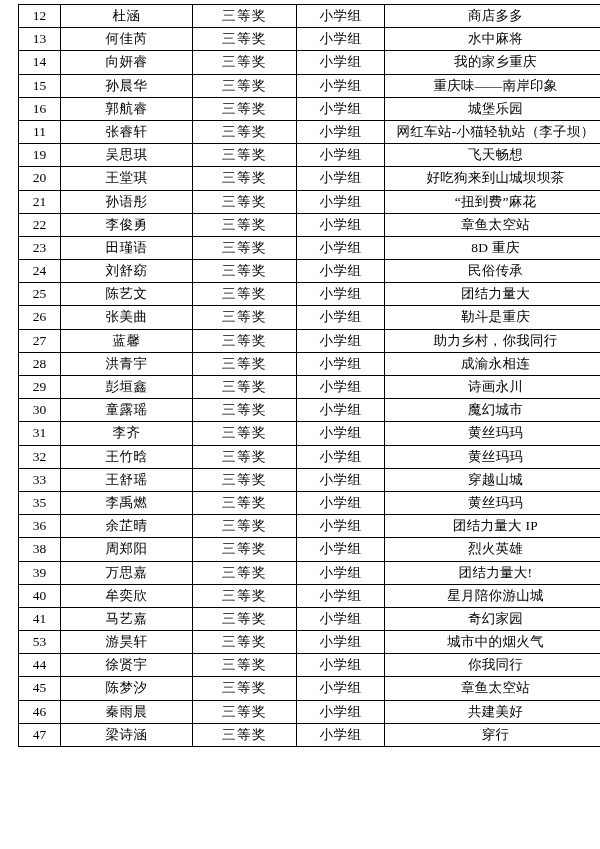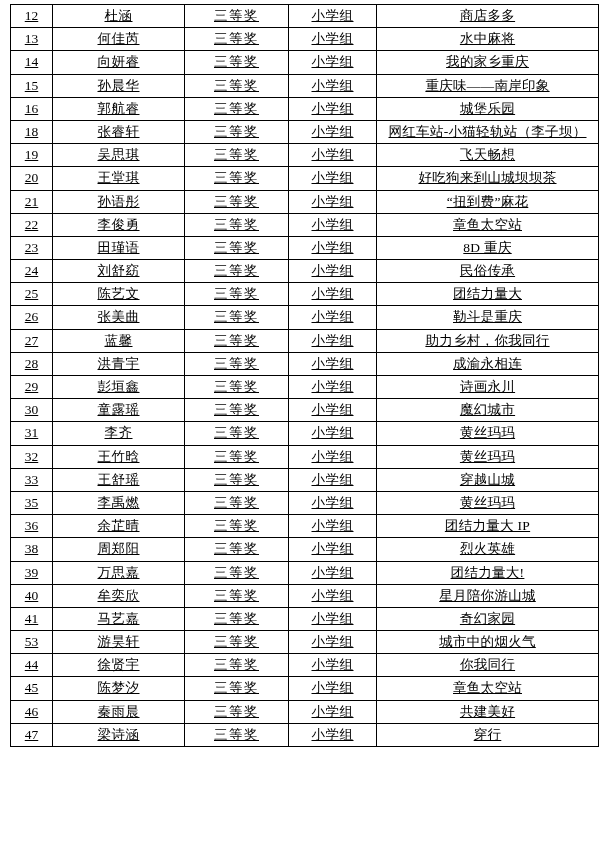--- a/index.html
+++ b/index.html
@@ -11,22 +11,21 @@
     width: 600px;
     height: 849px;
     font-family: "Liberation Serif", "DejaVu Serif", serif;
     color: #000000;
     overflow: hidden;
   }
   .sheet {
     width: 600px;
     height: 849px;
     box-sizing: border-box;
-    padding: 4px 6px 0 10px;
-    text-decoration: underline;
+    padding: 4px 6px 0 18px;
   }
   table.award-table {
     border-collapse: collapse;
     table-layout: fixed;
     width: 588px;
     margin: 0 auto;
   }
   table.award-table td {
     border: 1px solid #000000;
     height: 22.2px;
@@ -92,21 +91,21 @@
           <td class="cell-work">重庆味——南岸印象</td>
         </tr>
         <tr>
           <td class="cell-index">16</td>
           <td class="cell-name">郭航睿</td>
           <td class="cell-award">三等奖</td>
           <td class="cell-group">小学组</td>
           <td class="cell-work">城堡乐园</td>
         </tr>
         <tr>
-          <td class="cell-index">18</td>
+          <td class="cell-index">11</td>
           <td class="cell-name">张睿轩</td>
           <td class="cell-award">三等奖</td>
           <td class="cell-group">小学组</td>
           <td class="cell-work">网红车站-小猫轻轨站（李子坝）</td>
         </tr>
         <tr>
           <td class="cell-index">19</td>
           <td class="cell-name">吴思琪</td>
           <td class="cell-award">三等奖</td>
           <td class="cell-group">小学组</td>

